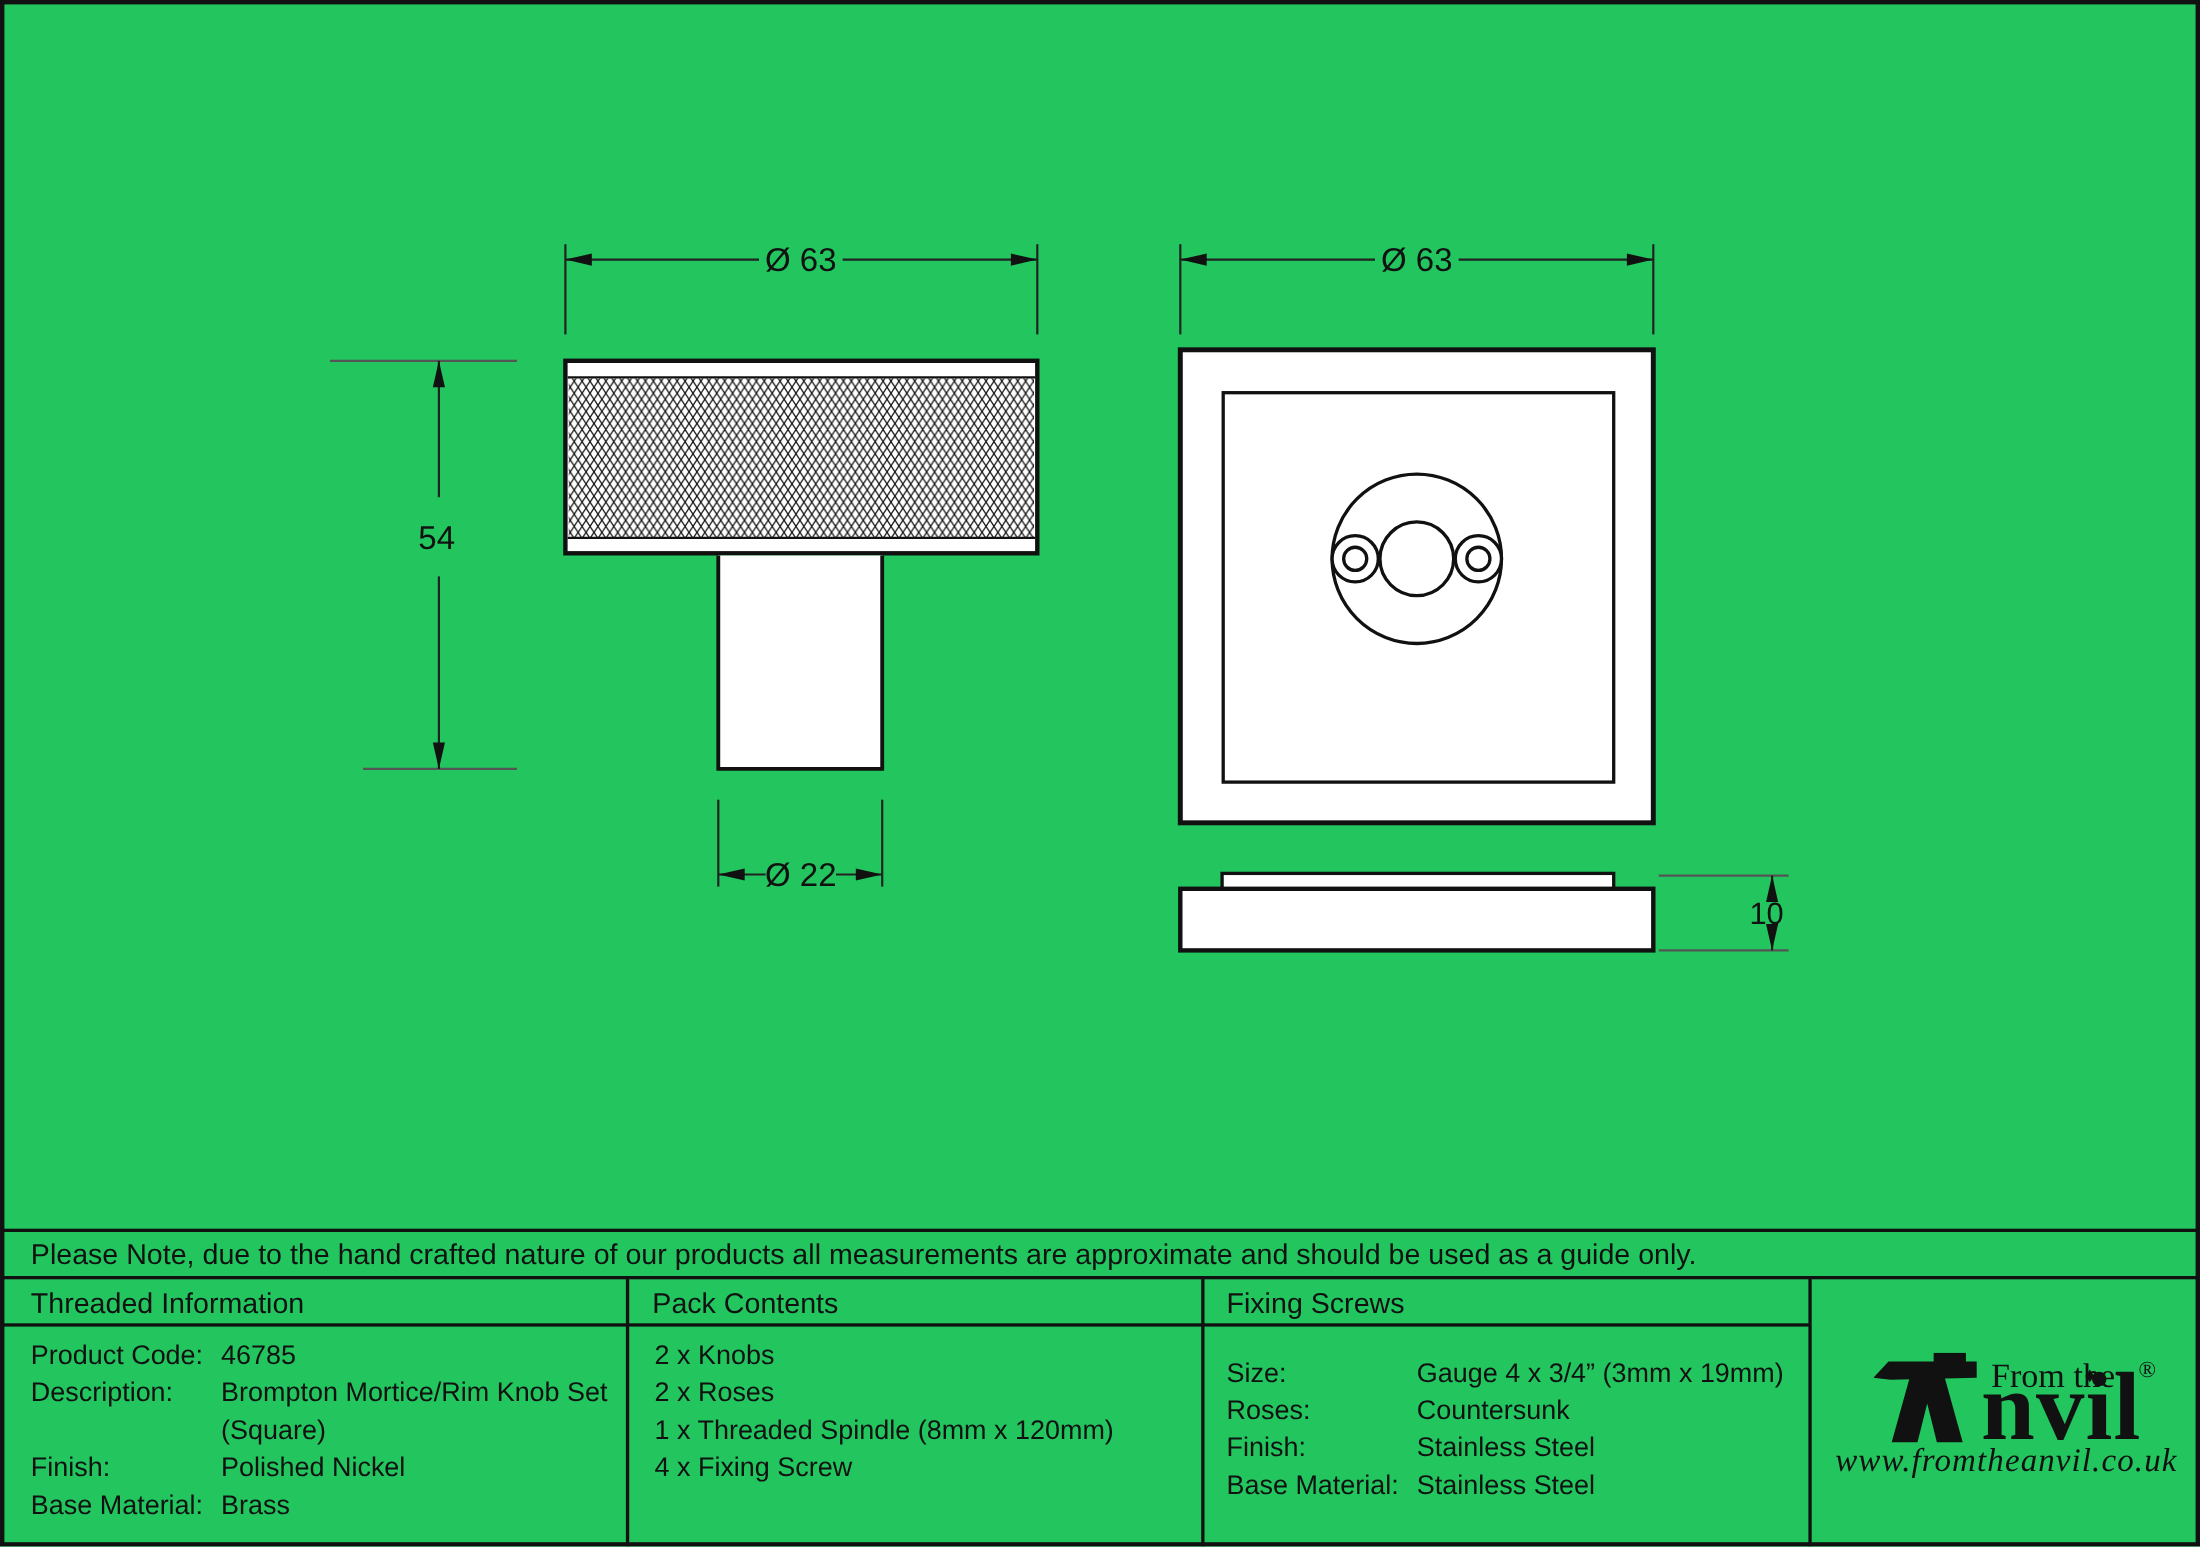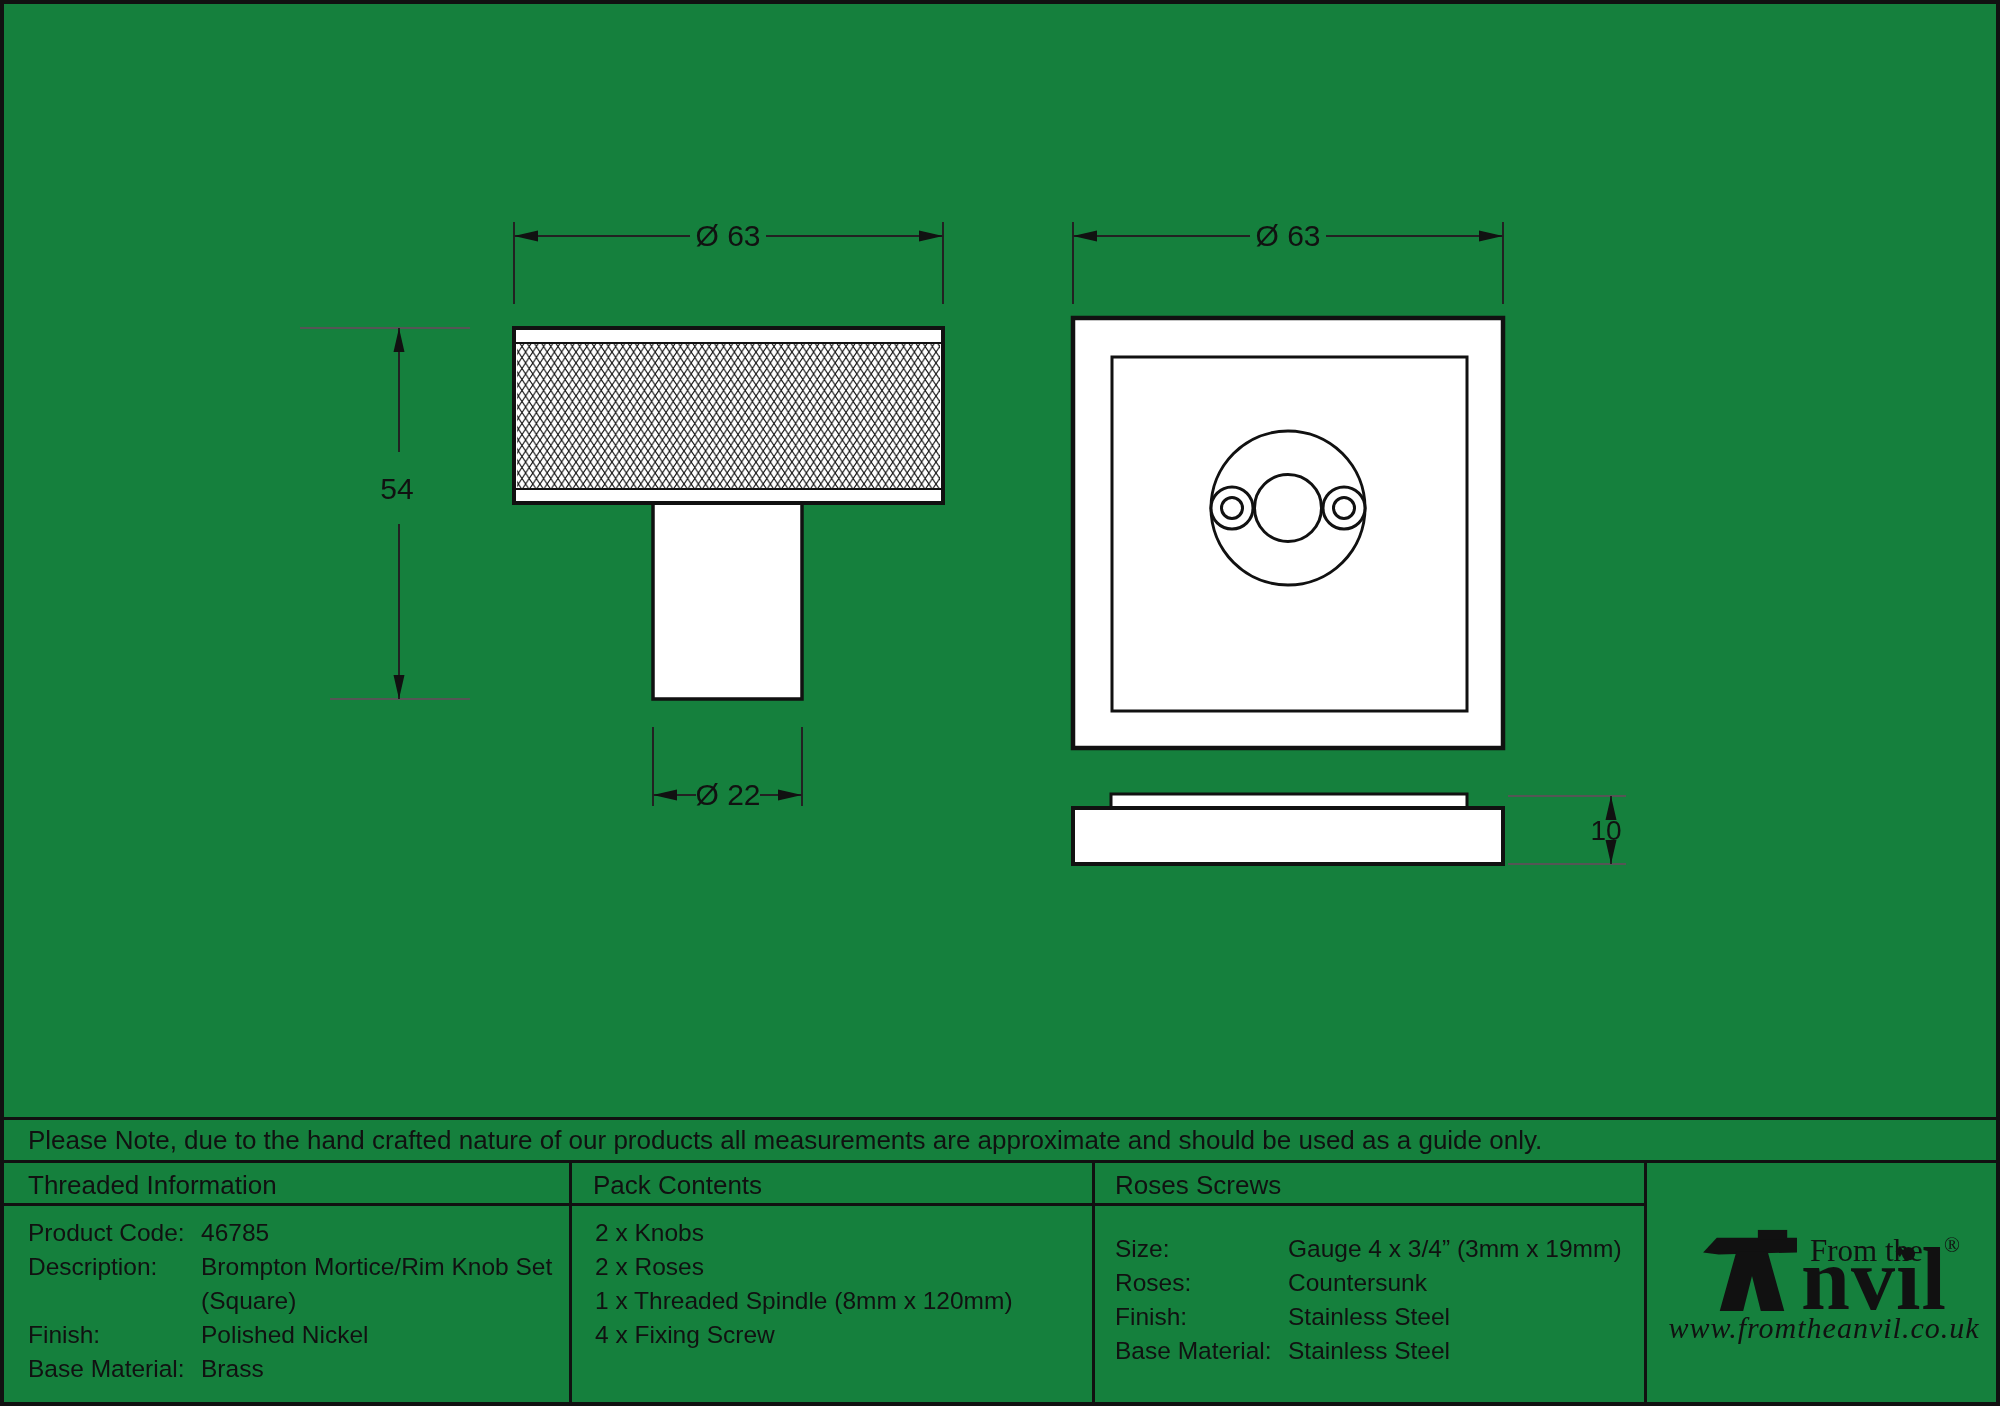--- a/index.html
+++ b/index.html
@@ -1,16 +1,16 @@
 <!DOCTYPE html>
 <html><head>
 <meta charset="utf-8">
 <style>
   html,body{margin:0;padding:0;background:#888;}
-  #page{position:relative;width:2000px;height:1406px;background:#15803d;
+  #page{position:relative;width:2000px;height:1406px;background:#22c55e;
         font-family:"Liberation Sans",sans-serif;color:#111;overflow:hidden;}
   .page-border{position:absolute;inset:0;border:4px solid #111;box-sizing:border-box;pointer-events:none;}
   .hline{position:absolute;background:#111;height:3px;}
   .vline{position:absolute;background:#111;width:3px;}
   #drawing-svg{position:absolute;left:0;top:0;}
   .note-text{position:absolute;left:28px;top:1121px;width:1900px;font-size:26px;line-height:38px;}
   .col-header{position:absolute;top:1170px;font-size:26px;}
   .spec-col{position:absolute;top:1216px;font-size:24.5px;line-height:34px;}
   .spec-row{display:flex;justify-content:space-between;}
   .spec-row .lbl{flex:none;}
@@ -125,21 +125,21 @@
   <div class="note-text">Please Note, due to the hand crafted nature of our products all measurements are approximate and should be used as a guide only.</div>
 
   <div class="hline" style="top:1160px;left:0;width:2000px;"></div>
   <div class="hline" style="top:1203px;left:0;width:1646px;"></div>
   <div class="vline" style="left:569px;top:1160px;height:246px;"></div>
   <div class="vline" style="left:1092px;top:1160px;height:246px;"></div>
   <div class="vline" style="left:1644px;top:1160px;height:246px;"></div>
 
   <div class="col-header" style="left:28px;">Threaded Information</div>
   <div class="col-header" style="left:593px;">Pack Contents</div>
-  <div class="col-header" style="left:1115px;">Roses Screws</div>
+  <div class="col-header" style="left:1115px;">Fixing Screws</div>
 
   <div id="col-product" class="spec-col" style="left:28px;width:545px;">
     <div class="spec-row">
       <span class="lbl">Product Code:</span>
       <span class="val">46785</span>
     </div>
     <div class="spec-row">
       <span class="lbl">Description:</span>
       <span class="val">Brompton Mortice/Rim Knob Set (Square)</span>
     </div>

